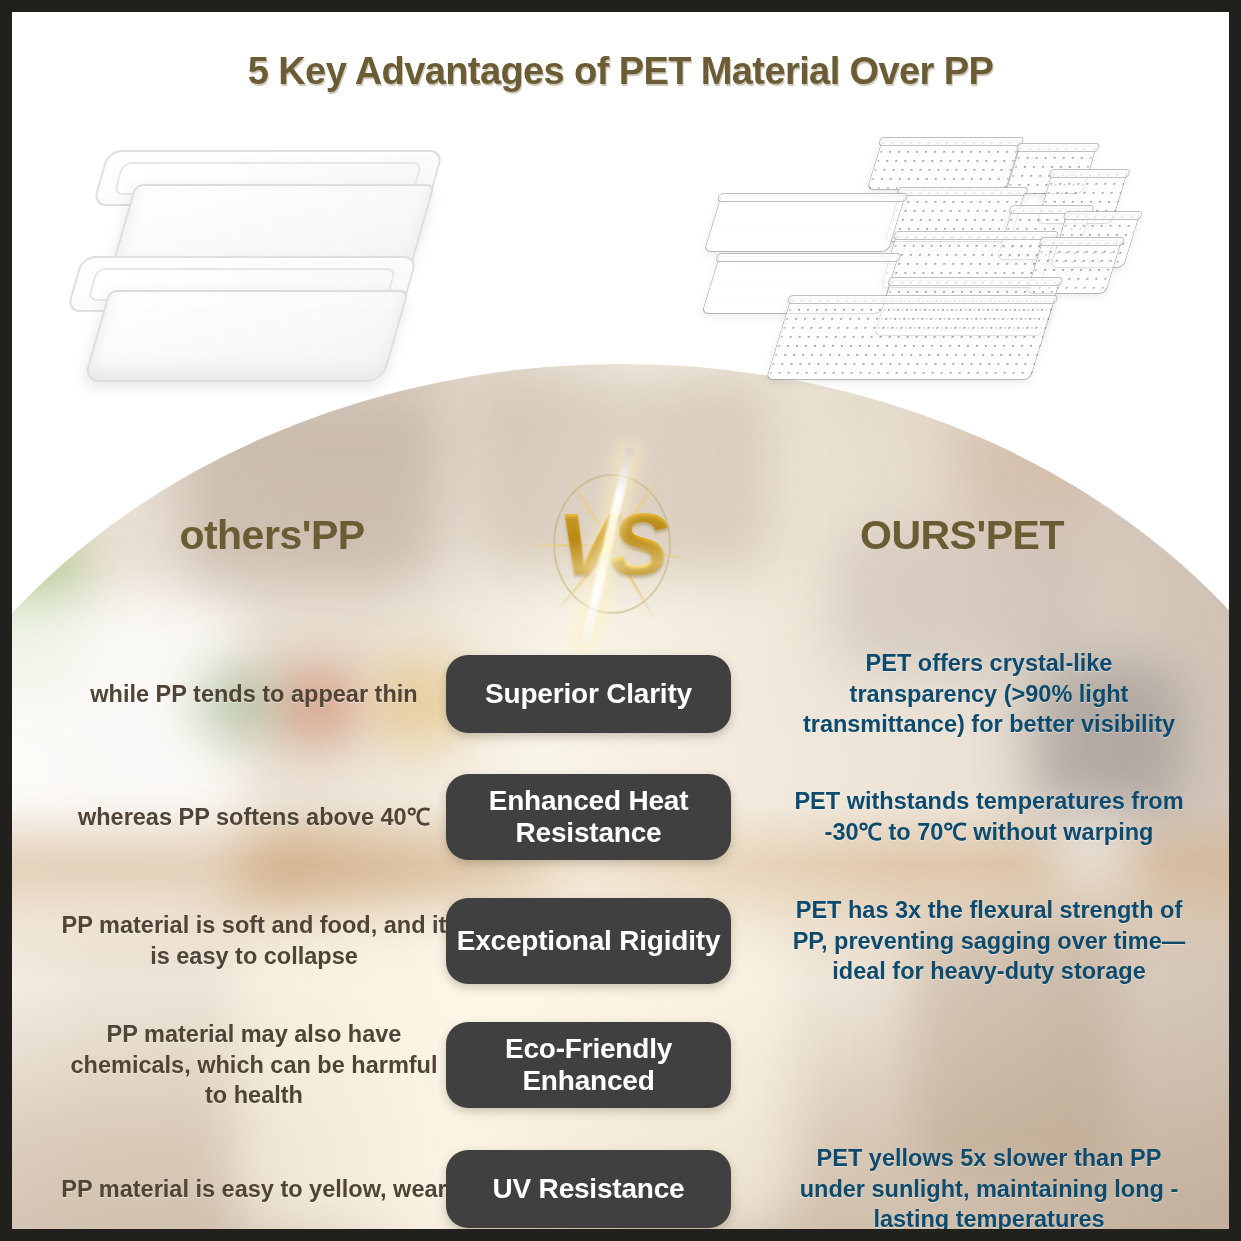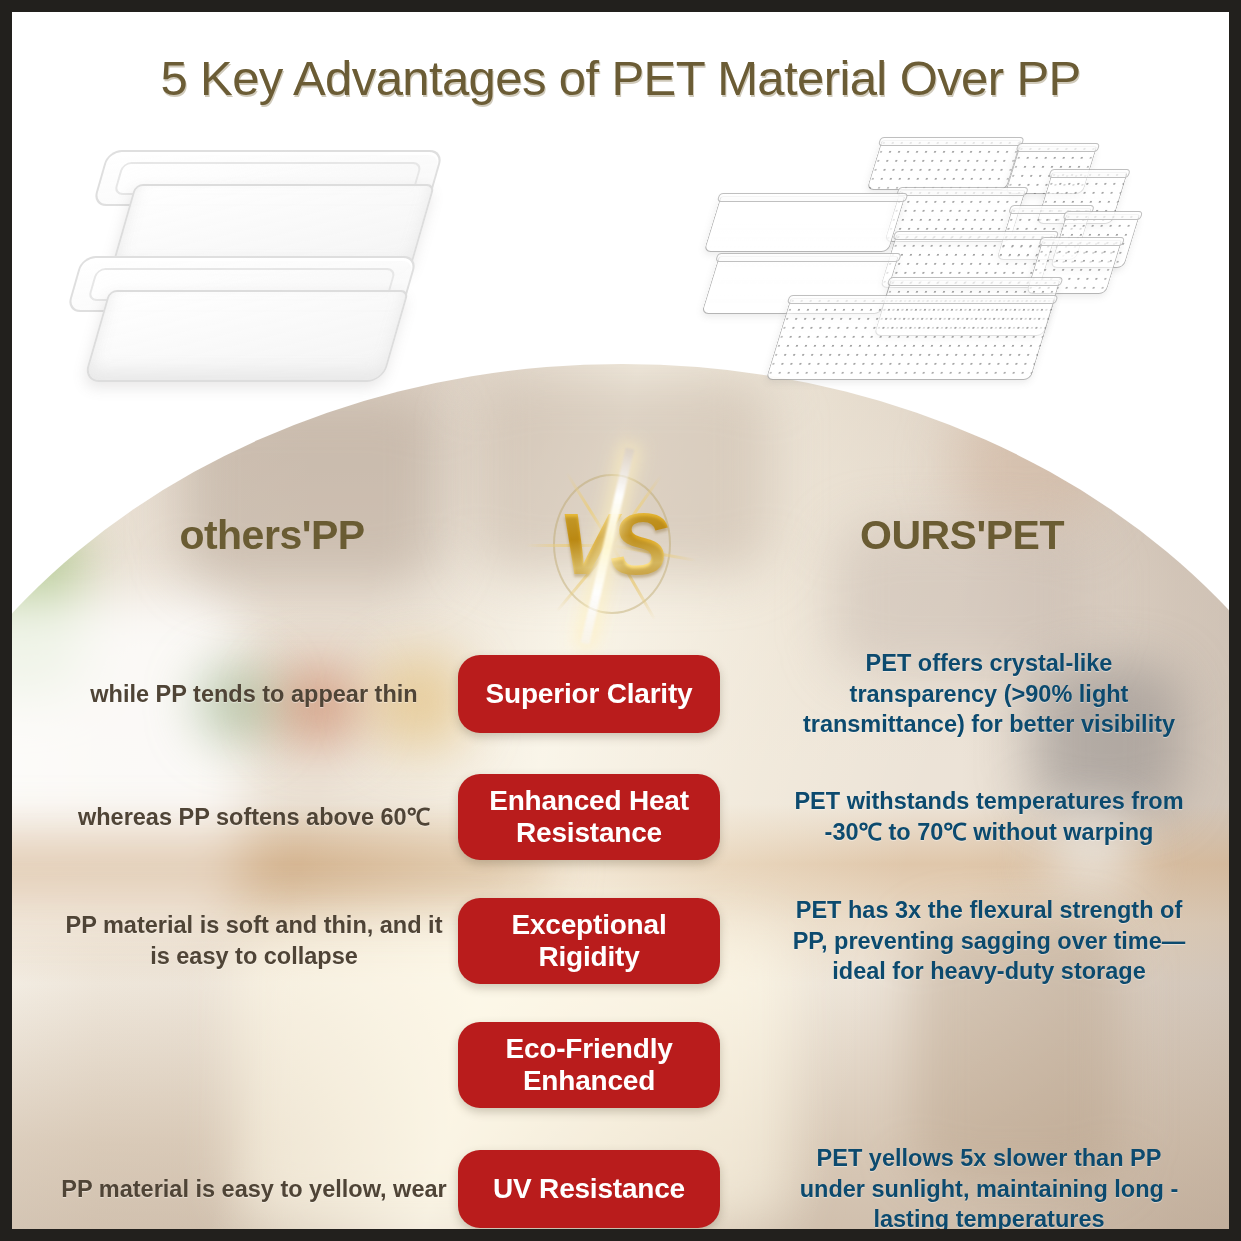--- a/index.html
+++ b/index.html
@@ -47,21 +47,21 @@
       #ece3d7;
     filter: blur(0px);
   }
   
   .blob{ position:absolute; border-radius:40px; filter:blur(26px); }
 
   
   #title{
     position:absolute; left:0; top:38px; width:1217px;
     text-align:center;
-    font-size:49px; font-weight:400; letter-spacing:-.6px;
+    font-size:38px; font-weight:700; letter-spacing:-.6px;
     color:#6b5c35;
     text-shadow:1px 2px 0 rgba(120,104,60,.35);
     white-space:nowrap;
   }
 
   
   .product-stage{ position:absolute; }
   #pp-stage{ left:70px; top:120px; width:400px; height:300px; }
   #pet-stage{ left:670px; top:118px; width:490px; height:300px; }
 
@@ -159,24 +159,24 @@
     font-size:23.5px; line-height:1.30; font-weight:600; color:#4f4436;
     text-shadow:0 1px 1px rgba(255,255,255,.45);
   }
   .row .right-txt{
     position:absolute; right:40px; top:50%; transform:translateY(-50%);
     width:400px; text-align:center;
     font-size:23.5px; line-height:1.30; font-weight:600; color:#0c4a6e;
     text-shadow:0 1px 1px rgba(255,255,255,.45);
   }
   .pill{
-    position:absolute; left:446px; top:50%; transform:translateY(-50%);
-    width:262px; min-height:78px;
+    position:absolute; left:434px; top:50%; transform:translateY(-50%);
+    width:285px; min-height:78px;
     display:flex; align-items:center; justify-content:center;
-    background:#b91c1c;
+    background:#404040;
     border-radius:22px;
     box-shadow:0 4px 10px rgba(70,60,35,.25);
   }
   .pill span{
     display:block; text-align:center; color:#ffffff;
     font-size:28px; font-weight:900; line-height:1.16; letter-spacing:-.2px;
   }
   .pill.tall{ min-height:86px; }
 </style>
 </head>
@@ -273,36 +273,37 @@
 
     <div class="row" style="top:635px;">
       <div class="left-txt">while PP tends to appear thin</div>
       <div class="pill">
           <span>Superior Clarity</span>
         </div>
       <div class="right-txt">PET offers crystal-like transparency (&gt;90% light transmittance) for better visibility</div>
     </div>
 
     <div class="row" style="top:758px;">
-      <div class="left-txt">whereas PP softens above 60℃</div>
+      <div class="left-txt">whereas PP softens above 40℃</div>
       <div class="pill tall">
           <span>Enhanced Heat Resistance</span>
         </div>
       <div class="right-txt">PET withstands temperatures from -30℃ to 70℃ without warping</div>
     </div>
 
     <div class="row" style="top:882px;">
-      <div class="left-txt">PP material is soft and thin, and it is easy to collapse</div>
+      <div class="left-txt">PP material is soft and food, and it is easy to collapse</div>
       <div class="pill tall">
           <span>Exceptional Rigidity</span>
         </div>
       <div class="right-txt">PET has 3x the flexural strength of PP, preventing sagging over time—ideal for heavy-duty storage</div>
     </div>
 
     <div class="row" style="top:1006px;">
+      <div class="left-txt">PP material may also have chemicals, which can be harmful to health</div>
       <div class="pill tall">
           <span>Eco-Friendly Enhanced</span>
         </div>
     </div>
 
     <div class="row" style="top:1130px;">
       <div class="left-txt">PP material is easy to yellow, wear</div>
       <div class="pill">
           <span>UV Resistance</span>
         </div>

